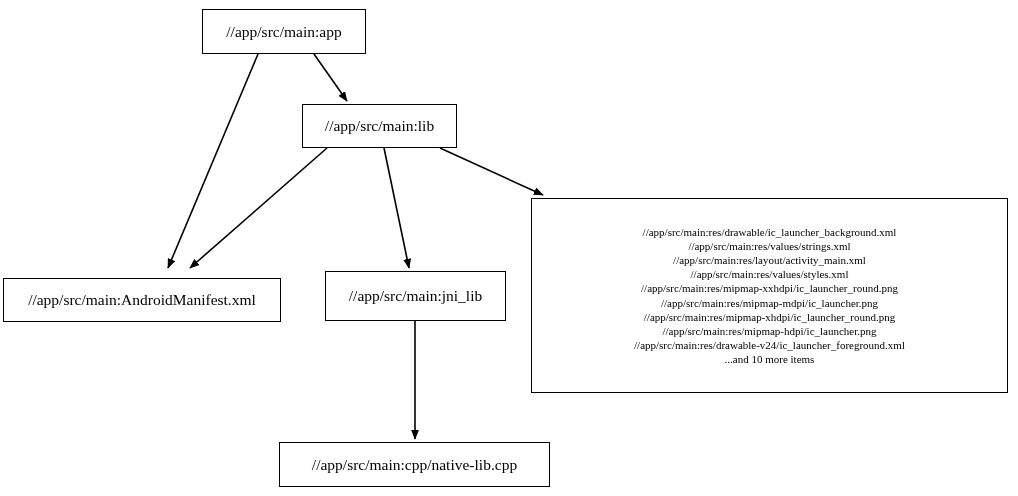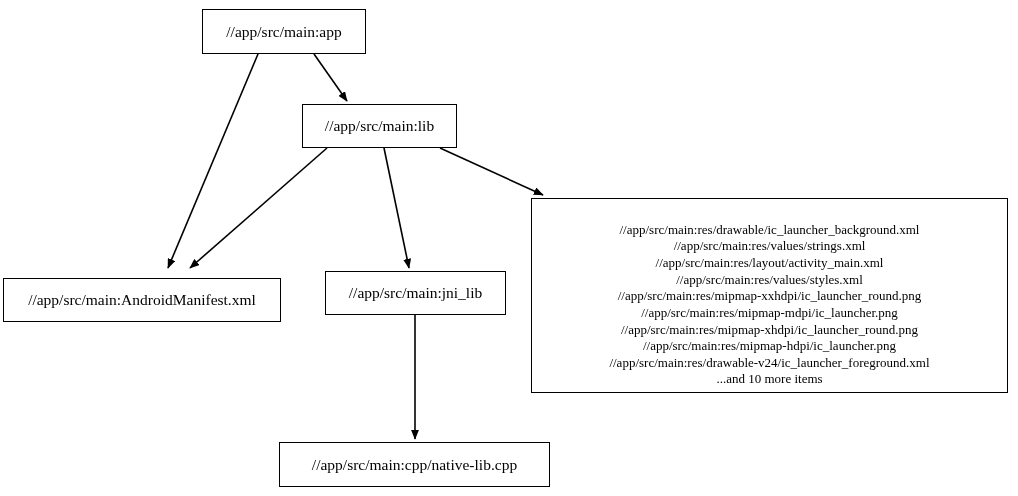--- a/index.html
+++ b/index.html
@@ -42,34 +42,33 @@
   .graph-node .node-label {
     display: block;
     width: 100%;
     text-align: center;
   }
   .node-single {
     font-size: 15.5px;
   }
   .node-multi {
     white-space: normal;
-    font-size: 13px;
+    font-size: 11px;
     line-height: 1.28;
     padding: 4px 8px;
-    align-items: flex-end;
   }
   .node-multi .node-label {
     white-space: pre-line;
   }
 
   
   #node-app            { left: 202px; top: 9px;   width: 164px; height: 45px; }
   #node-lib            { left: 302px; top: 104px; width: 155px; height: 44px; }
   #node-manifest       { left: 3px;   top: 278px; width: 278px; height: 44px; }
-  #node-jni-lib        { left: 325px; top: 271px; width: 181px; height: 44px; }
+  #node-jni-lib        { left: 325px; top: 271px; width: 181px; height: 50px; }
   #node-res-group      { left: 531px; top: 198px; width: 477px; height: 195px; }
   #node-native-lib-cpp { left: 279px; top: 442px; width: 271px; height: 45px; align-items: center; }
 </style>
 </head>
 <body>
 
 <div id="graph-canvas">
 
   <svg id="edge-layer" viewBox="0 0 1018 496" width="1018" height="496" xmlns="http://www.w3.org/2000/svg">
     <defs>

